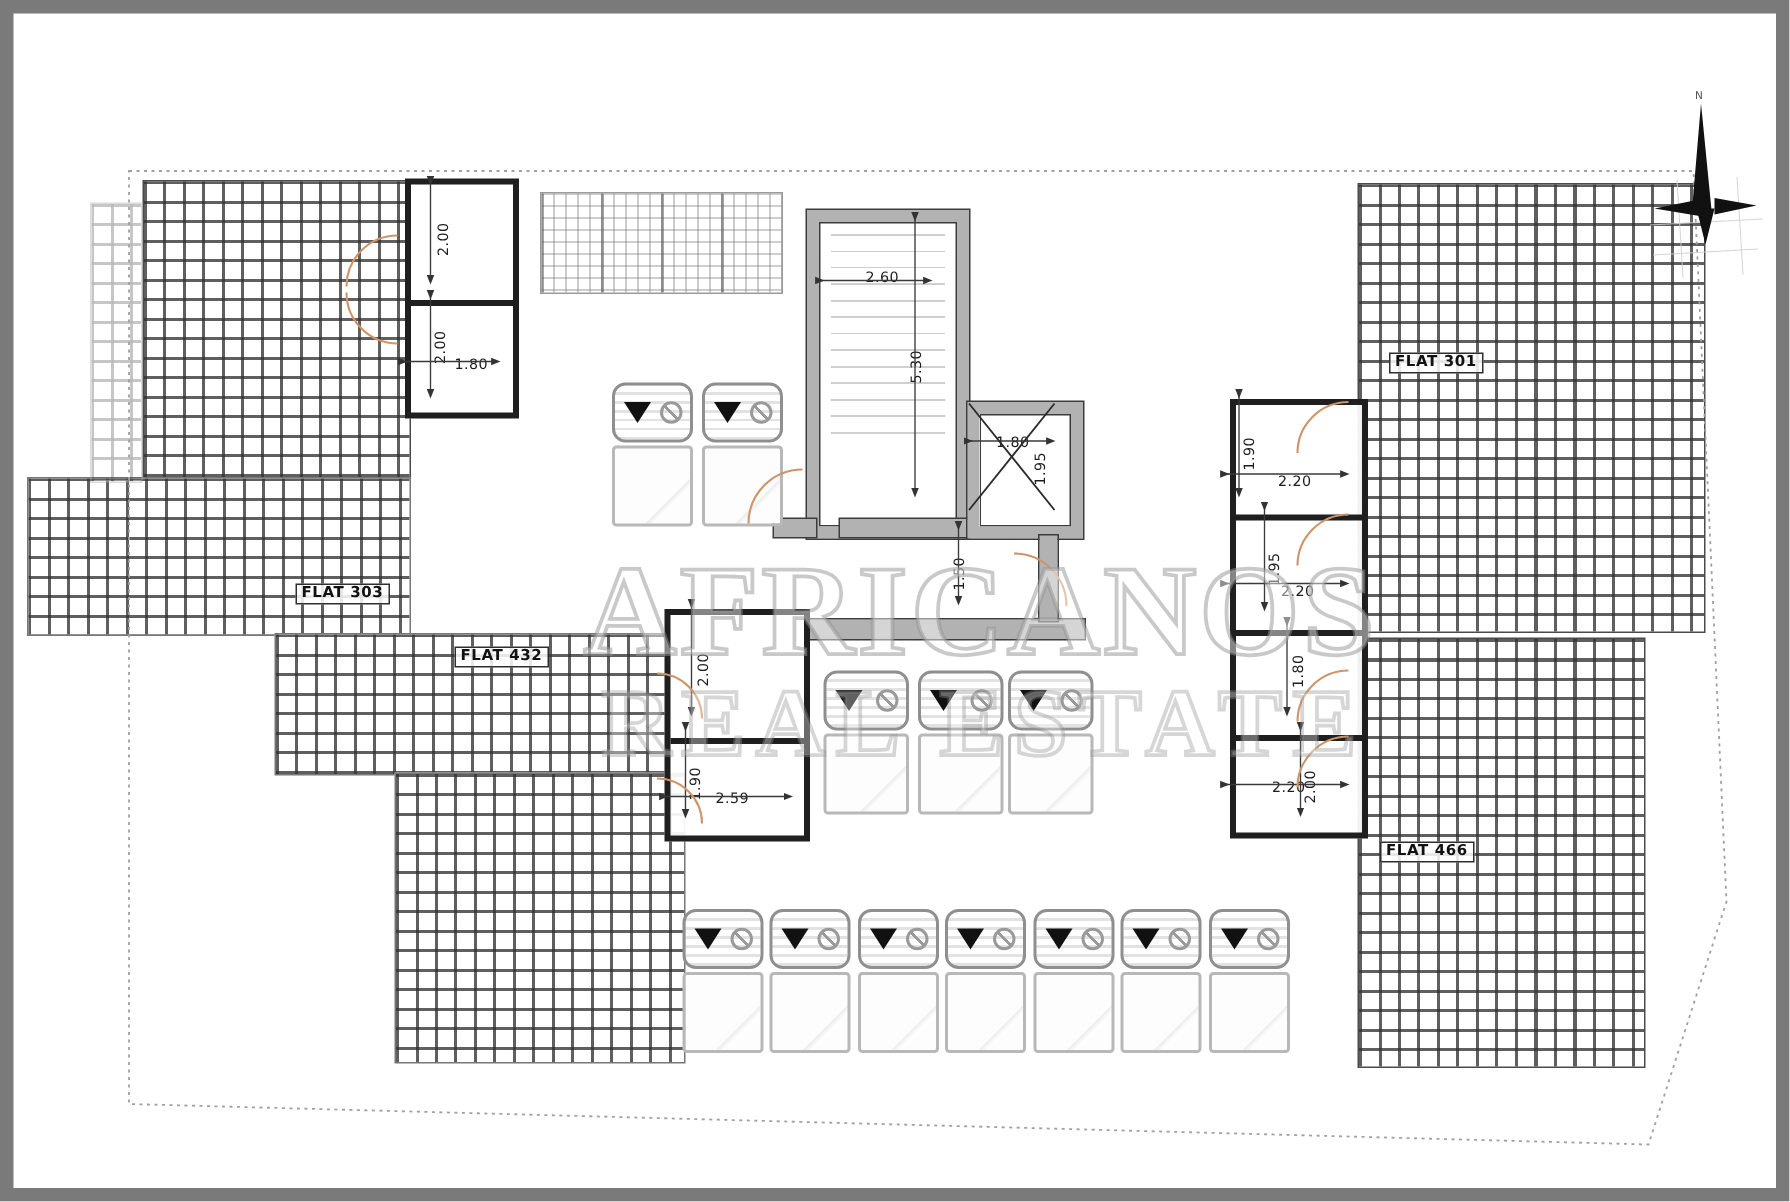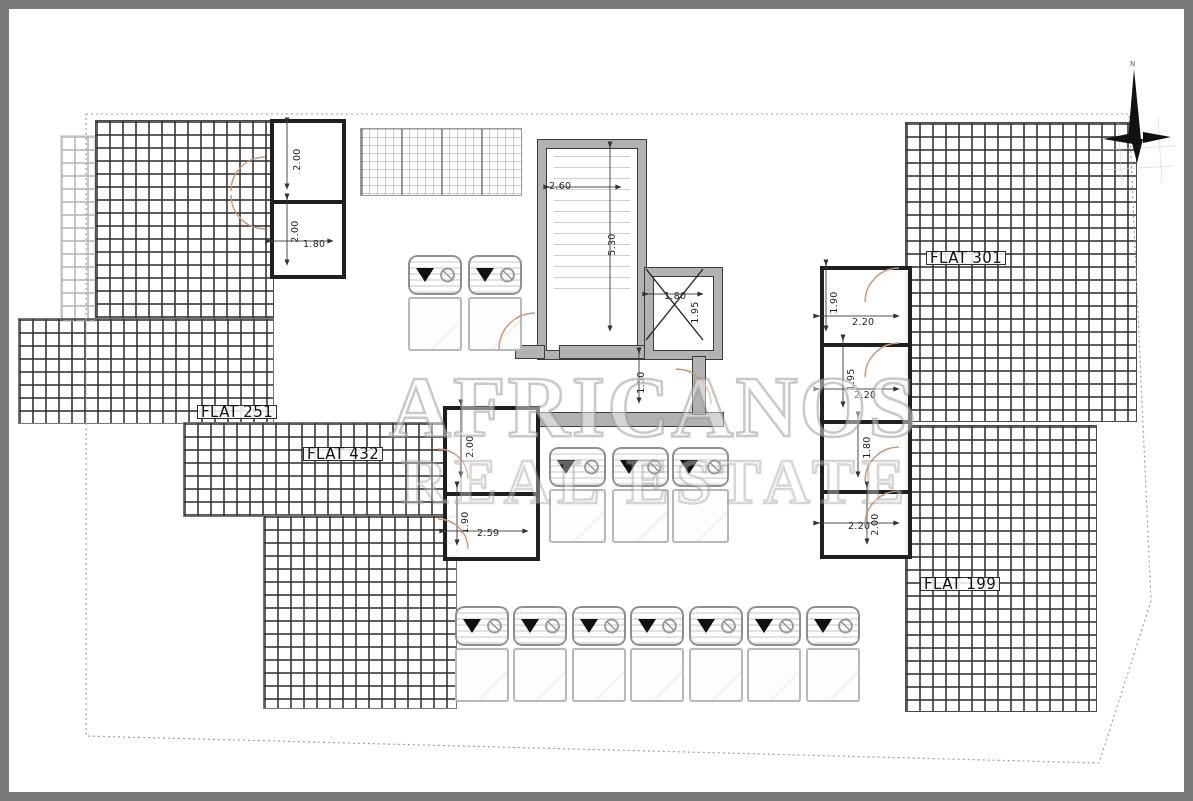--- a/index.html
+++ b/index.html
@@ -39,23 +39,23 @@
   
   .rooms{position:absolute;border:4px solid #1f1f1f;background:rgba(255,255,255,.92);box-sizing:border-box;}
   .divider{position:absolute;left:0;right:0;height:4px;background:#1f1f1f;}
   .treads{position:absolute;left:8px;right:8px;top:8px;
     background:repeating-linear-gradient(to bottom,#cfcfcf 0 1px,transparent 1px 11px);}
   
   .dim{position:absolute;font-size:9.5px;color:#1d1d1d;white-space:nowrap;z-index:22;letter-spacing:.3px;}
   .dimv{transform:rotate(-90deg);transform-origin:center center;}
   
   .flatlabel{
-    position:absolute;font-size:15px;font-weight:normal;color:#111;
+    position:absolute;font-size:10px;font-weight:bold;color:#111;
     border:1.5px solid #2f2f2f;background:rgba(255,255,255,.85);
-    padding:0 3px;line-height:12px;z-index:22;white-space:nowrap;letter-spacing:.4px;margin-top:16px;
+    padding:0 3px;line-height:12px;z-index:22;white-space:nowrap;letter-spacing:.4px;
   }
   
   .solar{position:absolute;width:54px;z-index:14;}
   .solar .cyl{
     position:relative;height:40px;border:2px solid #8f8f8f;border-radius:9px;
     background:repeating-linear-gradient(to bottom,#ffffff 0 4px,#e2e2e2 4px 6px);
     box-sizing:border-box;
   }
   .solar .tri{position:absolute;left:6px;top:50%;transform:translateY(-50%);
     width:0;height:0;border-left:9px solid transparent;border-right:9px solid transparent;
@@ -199,29 +199,29 @@
       <div class="panel"></div>
     </div>
   <div class="solar" style="left:797px;top:597px;">
       <div class="cyl">
         <span class="tri"></span>
         <span class="circ"></span>
       </div>
       <div class="panel"></div>
     </div>
 
-  <div class="flatlabel" style="left:188px;top:380px;">FLAT 251</div>
+  <div class="flatlabel" style="left:188px;top:380px;">FLAT 303</div>
   <div class="flatlabel" style="left:294px;top:422px;">FLAT 432</div>
   <div class="flatlabel" style="left:917px;top:226px;">FLAT 301</div>
-  <div class="flatlabel" style="left:911px;top:552px;">FLAT 199</div>
+  <div class="flatlabel" style="left:911px;top:552px;">FLAT 466</div>
 
   <div class="dim dimv" style="left:276px;top:145px;">2.00</div>
   <div class="dim dimv" style="left:274px;top:217px;">2.00</div>
   <div class="dim" style="left:294px;top:229px;">1.80</div>
-  <div class="dim" style="left:540px;top:171px;">2.60</div>
+  <div class="dim" style="left:568px;top:171px;">2.60</div>
   <div class="dim dimv" style="left:591px;top:230px;">5.30</div>
   <div class="dim" style="left:655px;top:281px;">1.80</div>
   <div class="dim dimv" style="left:674px;top:298px;">1.95</div>
   <div class="dim dimv" style="left:620px;top:368px;">1.50</div>
   <div class="dim dimv" style="left:449px;top:432px;">2.00</div>
   <div class="dim dimv" style="left:444px;top:508px;">1.90</div>
   <div class="dim" style="left:468px;top:518px;">2.59</div>
   <div class="dim dimv" style="left:813px;top:288px;">1.90</div>
   <div class="dim" style="left:843px;top:307px;">2.20</div>
   <div class="dim dimv" style="left:830px;top:365px;">1.95</div>

